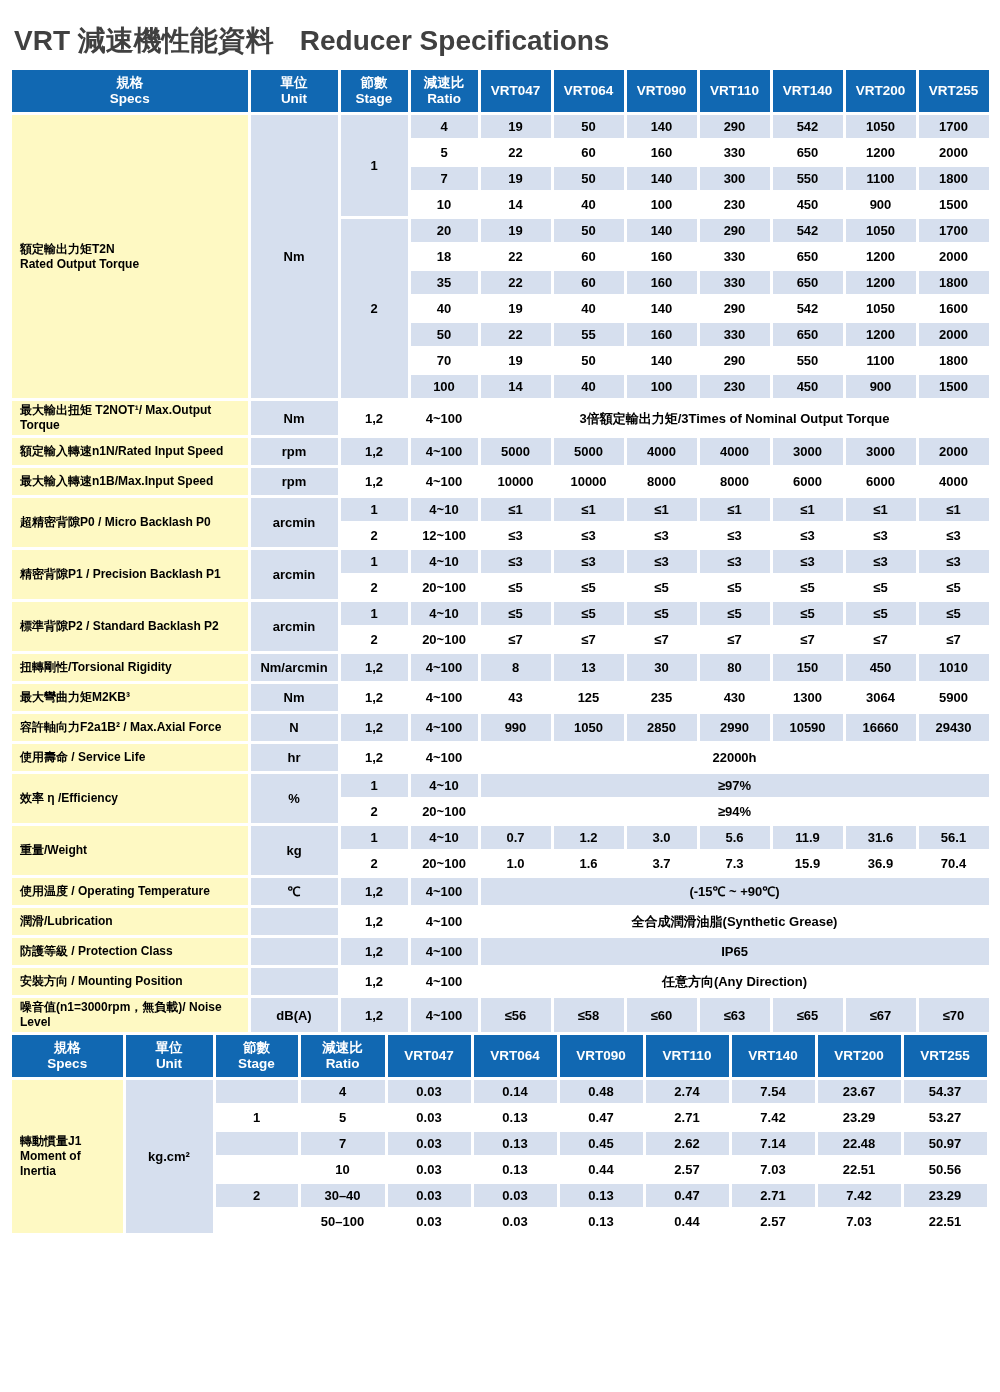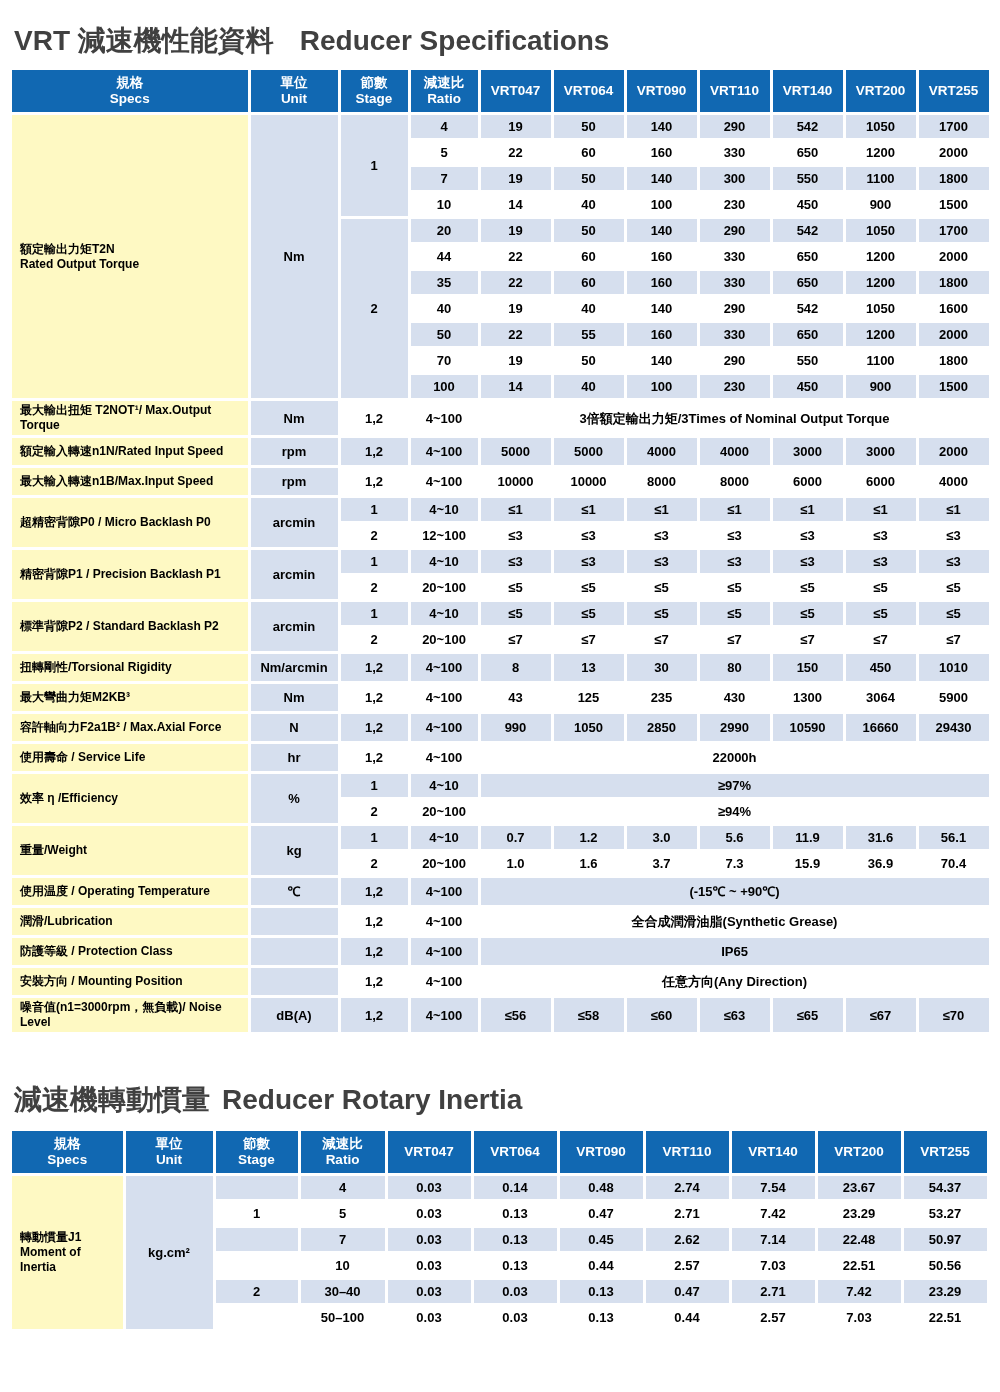--- a/index.html
+++ b/index.html
@@ -122,21 +122,21 @@
           <td class="lb">20</td>
           <td class="lb">19</td>
           <td class="lb">50</td>
           <td class="lb">140</td>
           <td class="lb">290</td>
           <td class="lb">542</td>
           <td class="lb">1050</td>
           <td class="lb">1700</td>
         </tr>
         <tr>
-          <td class="wh">44</td>
+          <td class="wh">18</td>
           <td class="wh">22</td>
           <td class="wh">60</td>
           <td class="wh">160</td>
           <td class="wh">330</td>
           <td class="wh">650</td>
           <td class="wh">1200</td>
           <td class="wh">2000</td>
         </tr>
         <tr>
           <td class="lb">35</td>
@@ -446,23 +446,20 @@
           <td class="lb">≤58</td>
           <td class="lb">≤60</td>
           <td class="lb">≤63</td>
           <td class="lb">≤65</td>
           <td class="lb">≤67</td>
           <td class="lb">≤70</td>
         </tr>
       </tbody>
     </table>
 
-  <div class="title title2">
-    <span class="zh" style="margin-right:12px;">減速機轉動慣量</span><span>Reducer Rotary Inertia</span>
-  </div>
 
   <table id="inertia-table">
       <colgroup>
         <col style="width: 112px;">
         <col style="width: 90px;">
         <col style="width: 85px;">
         <col style="width: 87px;">
         <col style="width: 86px;">
         <col style="width: 86px;">
         <col style="width: 86px;">

